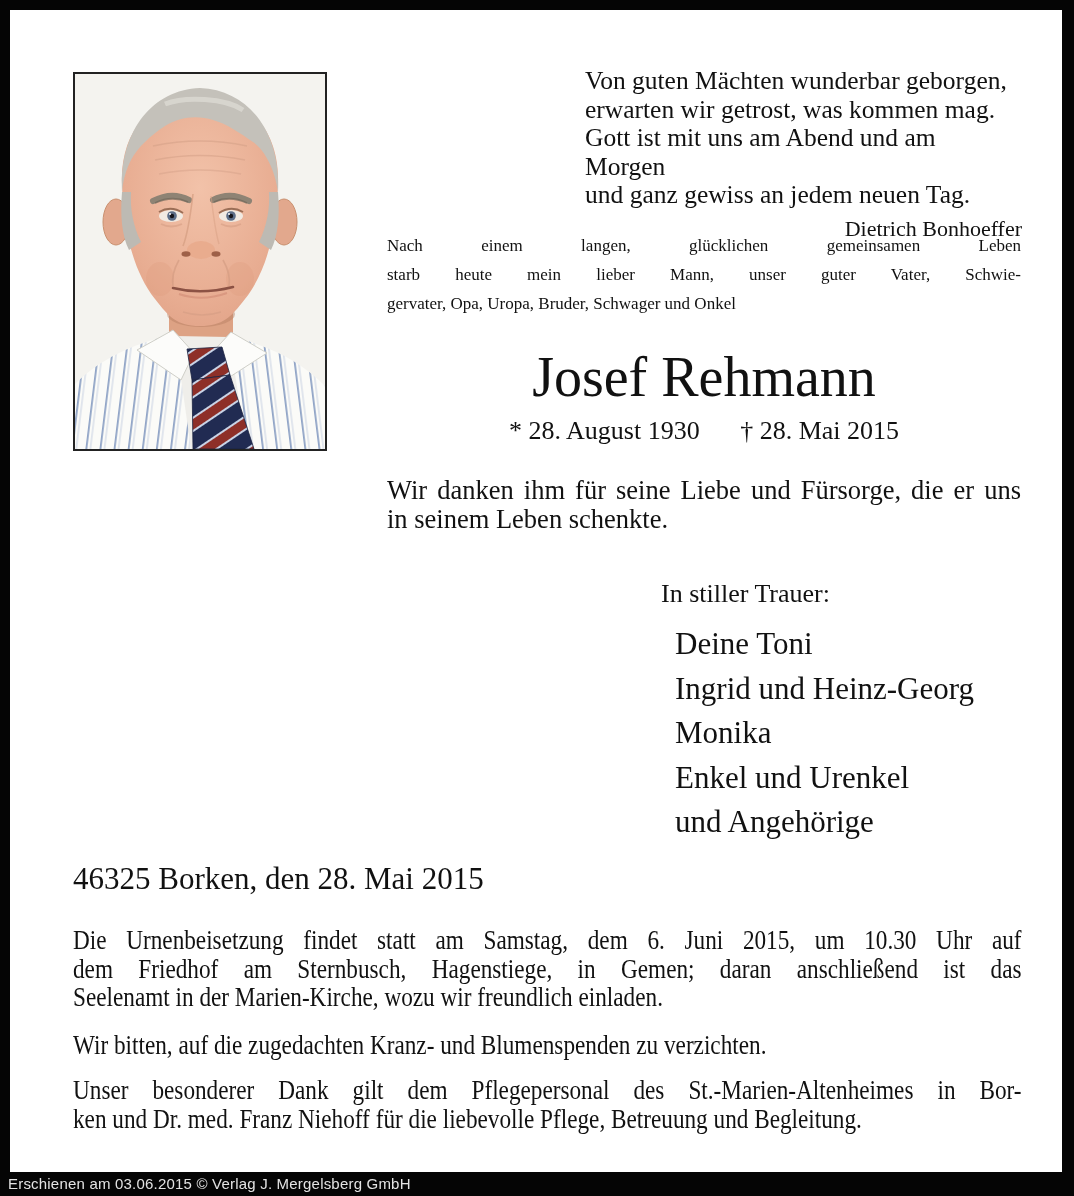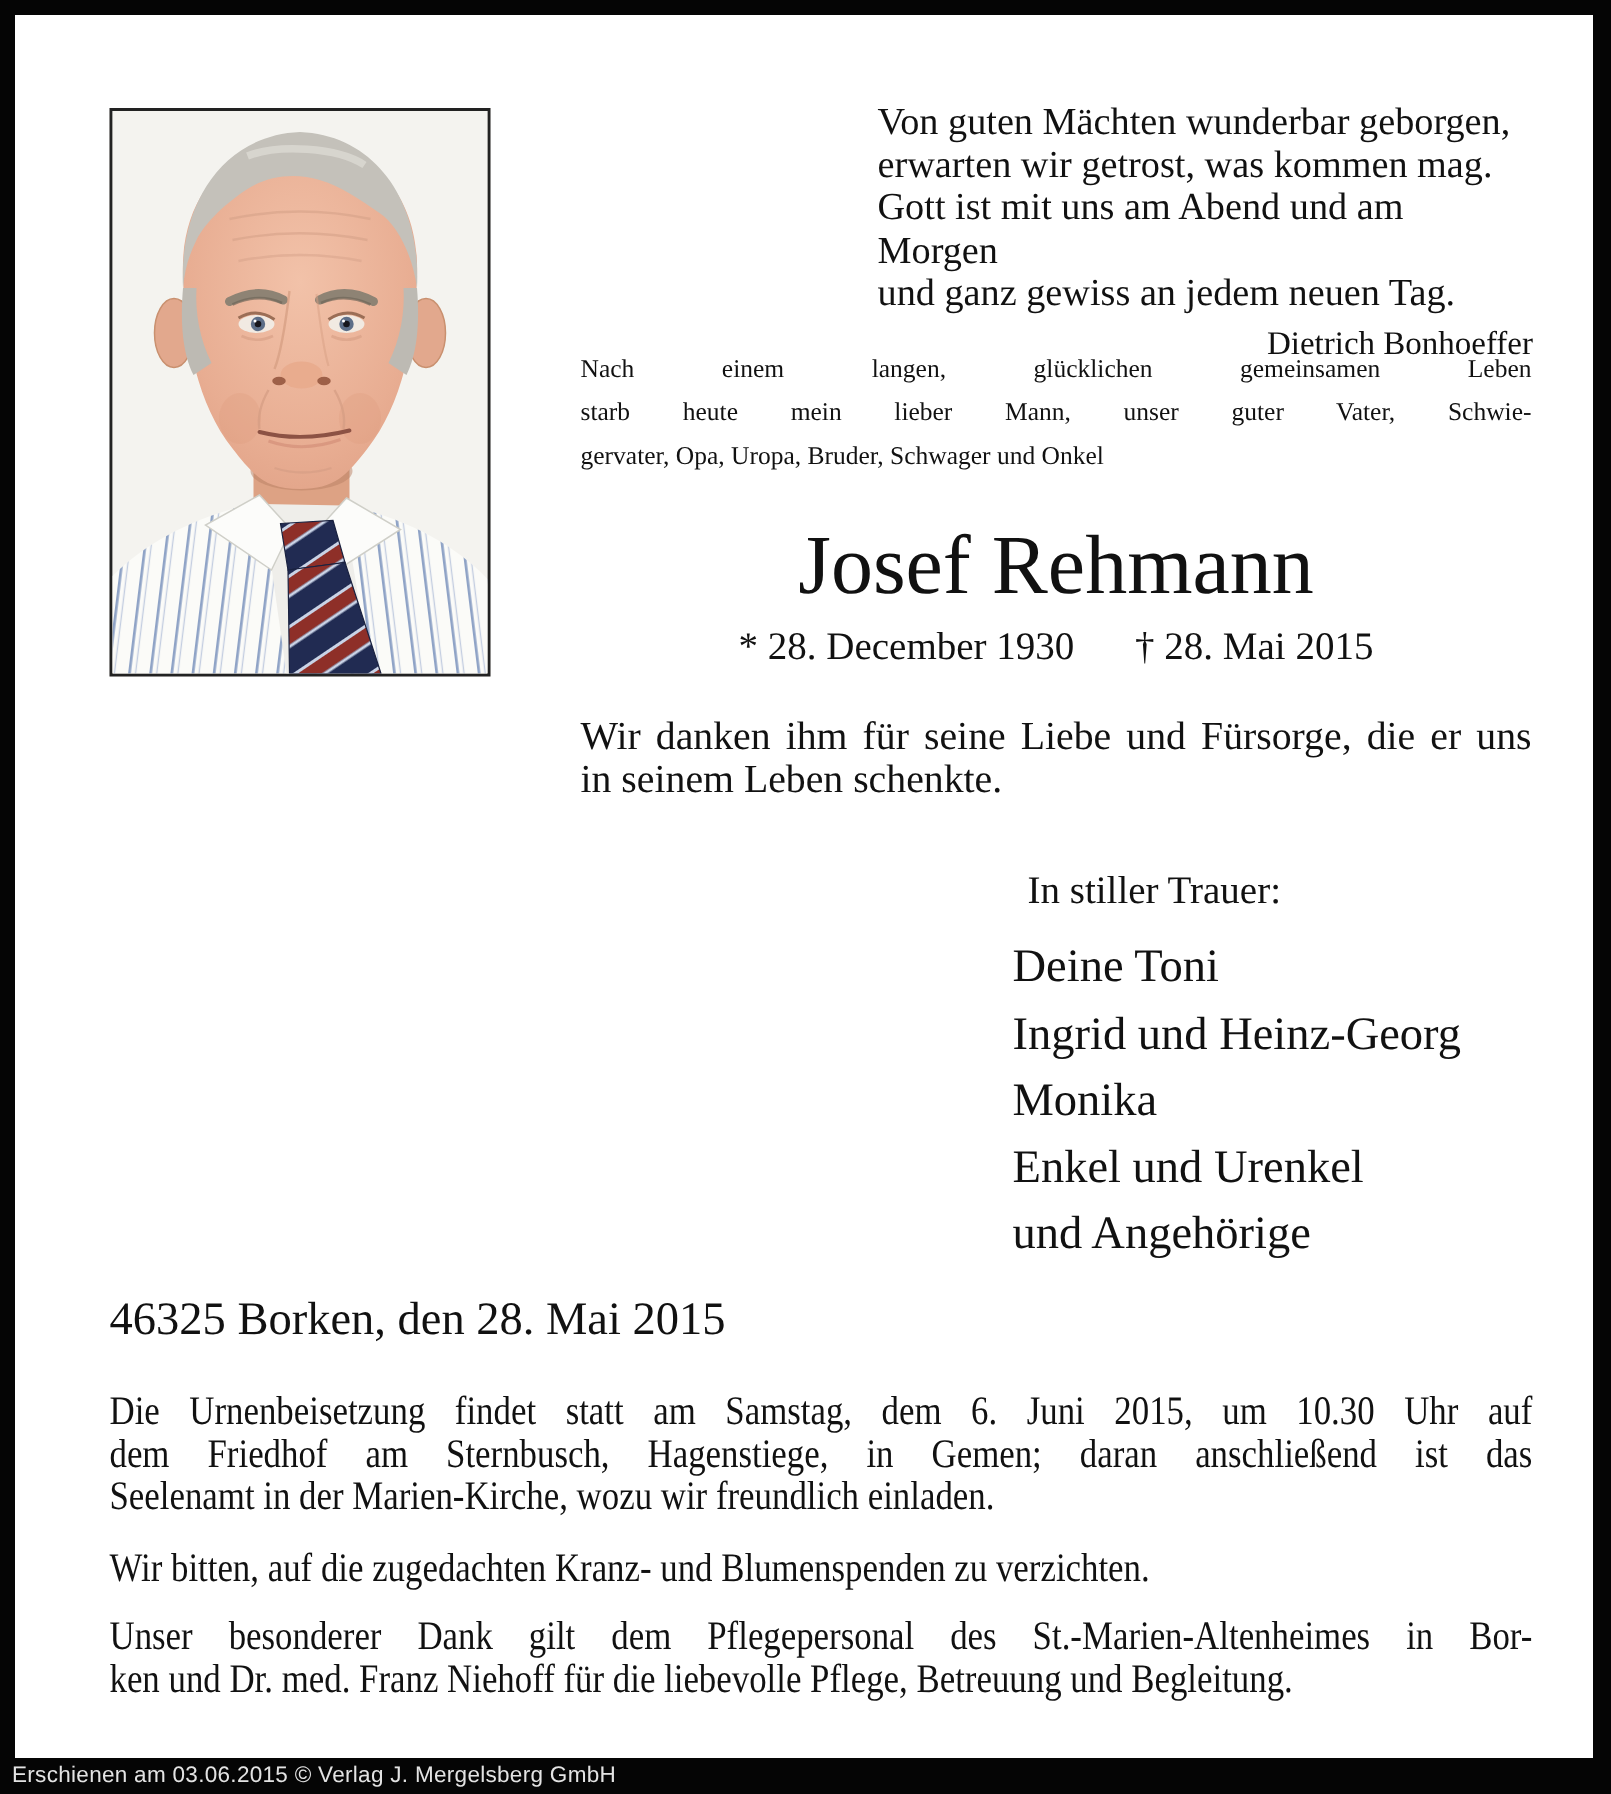--- a/index.html
+++ b/index.html
@@ -34,21 +34,21 @@
   
   .announce { left:377px; top:222px; width:634px; font-size:17px; line-height:28.8px; }
   .jl { text-align:justify; text-align-last:justify; }
 
   .deceased-name { left:377px; top:338px; width:634px; font-size:56px; line-height:58px; text-align:center; }
   .dates { left:377px; top:406px; width:634px; font-size:26px; text-align:center; }
   .dates .death { margin-left:34px; }
 
   .thanks { left:377px; top:466px; width:634px; font-size:26.5px; line-height:29px; }
 
-  .trauer-heading { left:675px; top:569px; font-size:26px; }
+  .trauer-heading { left:651px; top:569px; font-size:26px; }
   .trauer-names { left:665px; top:612px; font-size:31px; line-height:44.5px; }
 
   .dateline { left:63px; top:851px; font-size:31px; }
 
   
   .cond {
     left:63px; width:1103px;
     transform:scaleX(0.86); transform-origin:0 0;
     font-size:27px; line-height:28.5px;
   }
@@ -165,21 +165,21 @@
   </div>
 
   <div class="abs announce">
     <div class="jl">Nach einem langen, glücklichen gemeinsamen Leben</div>
     <div class="jl">starb heute mein lieber Mann, unser guter Vater, Schwie-</div>
     <div>gervater, Opa, Uropa, Bruder, Schwager und Onkel</div>
   </div>
 
   <div class="abs deceased-name">Josef Rehmann</div>
   <div class="abs dates">
-    <span class="birth">* 28. December 1930</span>
+    <span class="birth">* 28. August 1930</span>
     <span class="death">† 28. Mai 2015</span>
   </div>
 
   <div class="abs thanks">
     <div class="jl">Wir danken ihm für seine Liebe und Fürsorge, die er uns</div>
     <div>in seinem Leben schenkte.</div>
   </div>
 
   <div class="abs trauer-heading">In stiller Trauer:</div>
   <div class="abs trauer-names">

